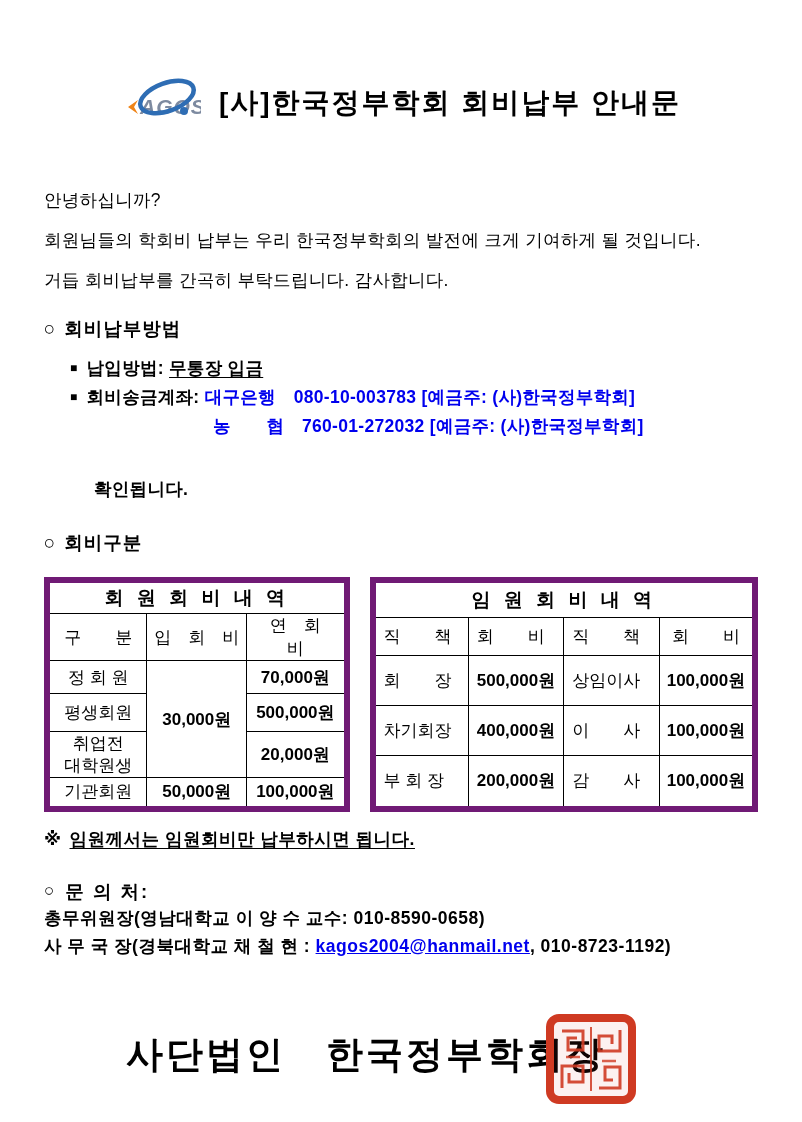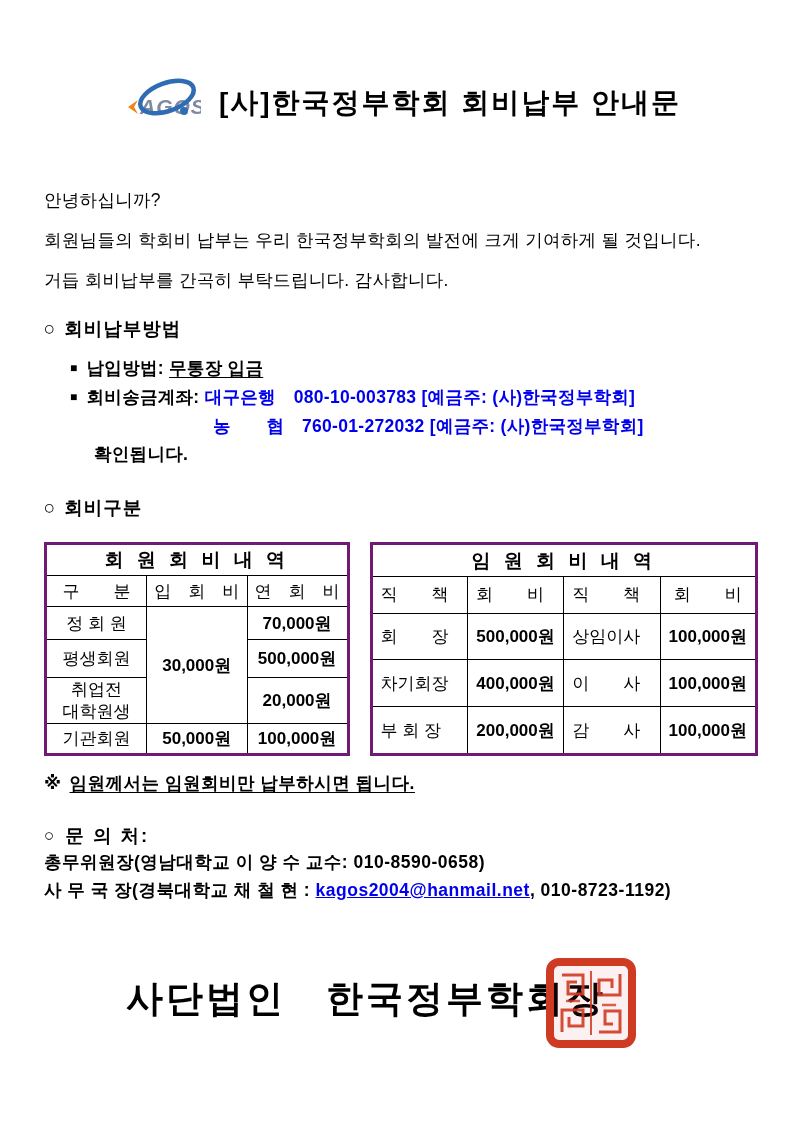--- a/index.html
+++ b/index.html
@@ -23,27 +23,27 @@
   
   .sec{display:flex;align-items:center;font-size:18.5px;font-weight:bold;letter-spacing:1px;}
   .sec .circ{font-size:17px;margin-right:9px;font-weight:bold;transform:scale(1.15);}
   .sec1{margin-top:16px;}
   .sec2{margin-top:28px;}
   
   .bullets{margin-top:13px;padding-left:26px;font-weight:bold;}
   .b-line{font-size:17.5px;line-height:29px;letter-spacing:0.3px;}
   .b-line .sq{font-size:12px;vertical-align:2px;margin-right:9px;}
   .indent2{padding-left:143px;line-height:29px;}
-  .wrap2{padding-left:24px;line-height:26px;}
+  .wrap2{padding-left:24px;line-height:26px;margin-top:35px;}
   .blue{color:#0000ee;}
   .u{text-decoration:underline;text-underline-offset:3px;}
   
   .tables{margin-top:22px;display:flex;gap:20px;}
   table{border-collapse:collapse;table-layout:fixed;}
-  .ftable{border:3px solid #701a75;}
+  .ftable{border:6px solid #701a75;}
   .ftable td,.ftable th{border:1.5px solid #000;padding:0 6px;font-size:17px;text-align:center;vertical-align:middle;}
   .ftable .t-title{font-size:19px;font-weight:bold;letter-spacing:4px;height:30px;}
   .m-table{width:331px;}
   .o-table{width:421px;}
   .m-table .hdr td{height:30px;font-weight:normal;}
   .val{font-weight:bold;font-size:18px;}
   .cat{font-weight:normal;}
   .pre{white-space:pre-line;line-height:1.25;}
   .o-table td{height:44px;}
   .o-table .hdr td{height:34px;}

